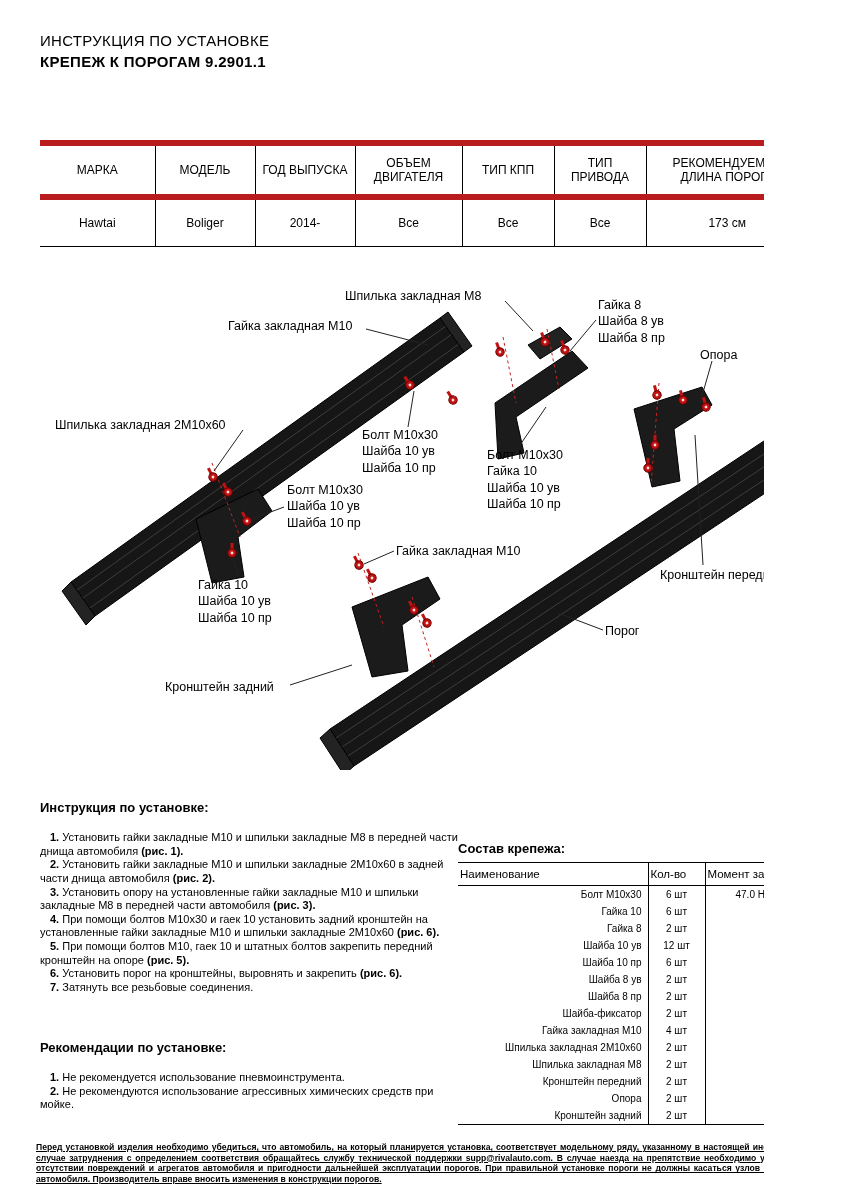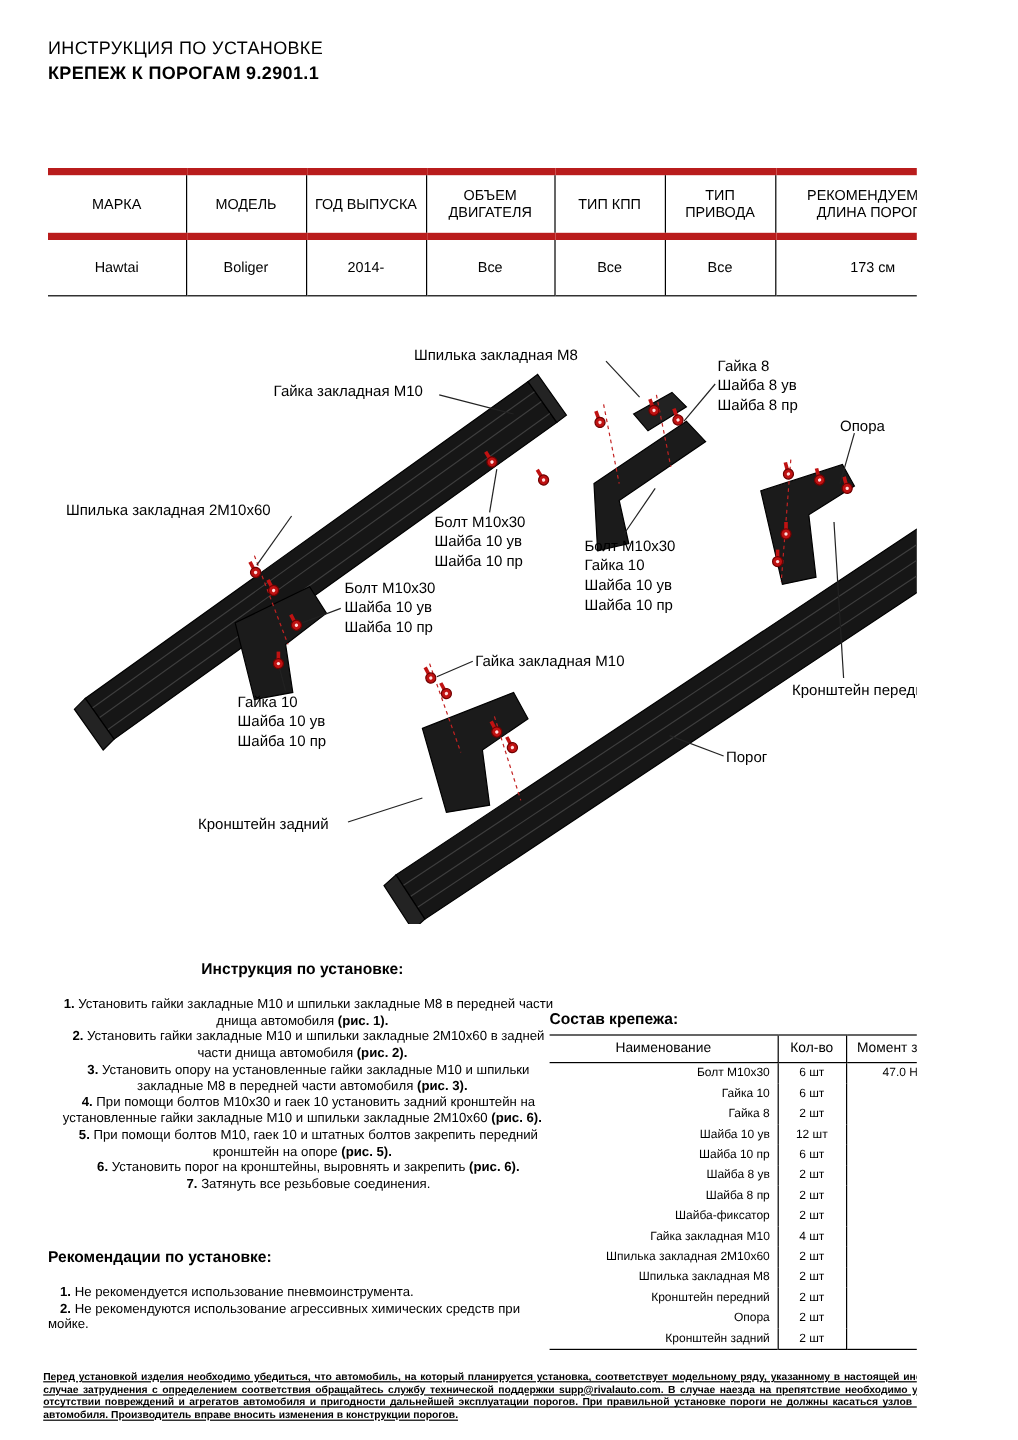--- a/index.html
+++ b/index.html
@@ -17,29 +17,29 @@
   table.spec th { height:44px; }
   table.spec td { height:42px; }
   table.spec th + th, table.spec td + td { border-left:1px solid #000; }
 
   
   .diagram { position:absolute; left:0; top:285px; width:848px; height:485px; }
   .diagram svg { position:absolute; left:0; top:0; }
   .dlabel { position:absolute; font-size:12.5px; line-height:1.3; white-space:pre-line; }
 
   
-  .instructions { position:absolute; left:40px; top:800px; width:424px;text-align:center; }
+  .instructions { position:absolute; left:40px; top:800px; width:424px; }
   .sec-title { font-size:13px; font-weight:bold; margin:0 0 16px 0; }
   .step, .rec { margin:0; font-size:11px; line-height:1.24; text-indent:10px; }
 
   
   .hw { position:absolute; left:458px; top:841px; width:352px; }
   .hw .hw-title { font-size:13px; font-weight:bold; margin:0 0 6px 0; }
   .hw table { width:100%; border-collapse:collapse; table-layout:fixed; border-bottom:1px solid #000; }
-  .hw th { font-size:11.5px; font-weight:normal; border-top:1px solid #000; border-bottom:1px solid #000; height:22px; text-align:center; padding:0 2px;margin-top:20px; }
+  .hw th { font-size:11.5px; font-weight:normal; border-top:1px solid #000; border-bottom:1px solid #000; height:22px; text-align:left; padding:0 2px;margin-top:20px; }
   .hw td { font-size:10px; height:17px; padding:0 2px; }
   .hw th + th, .hw td + td { border-left:1px solid #000; }
   .hw td.c-name { text-align:right; padding-right:6px; }
   .hw td.c-qty  { text-align:center; }
   .hw td.c-torque { text-align:left; padding-left:30px; }
 
   
   .recs { position:absolute; left:40px; top:1040px; width:424px; }
 
   

